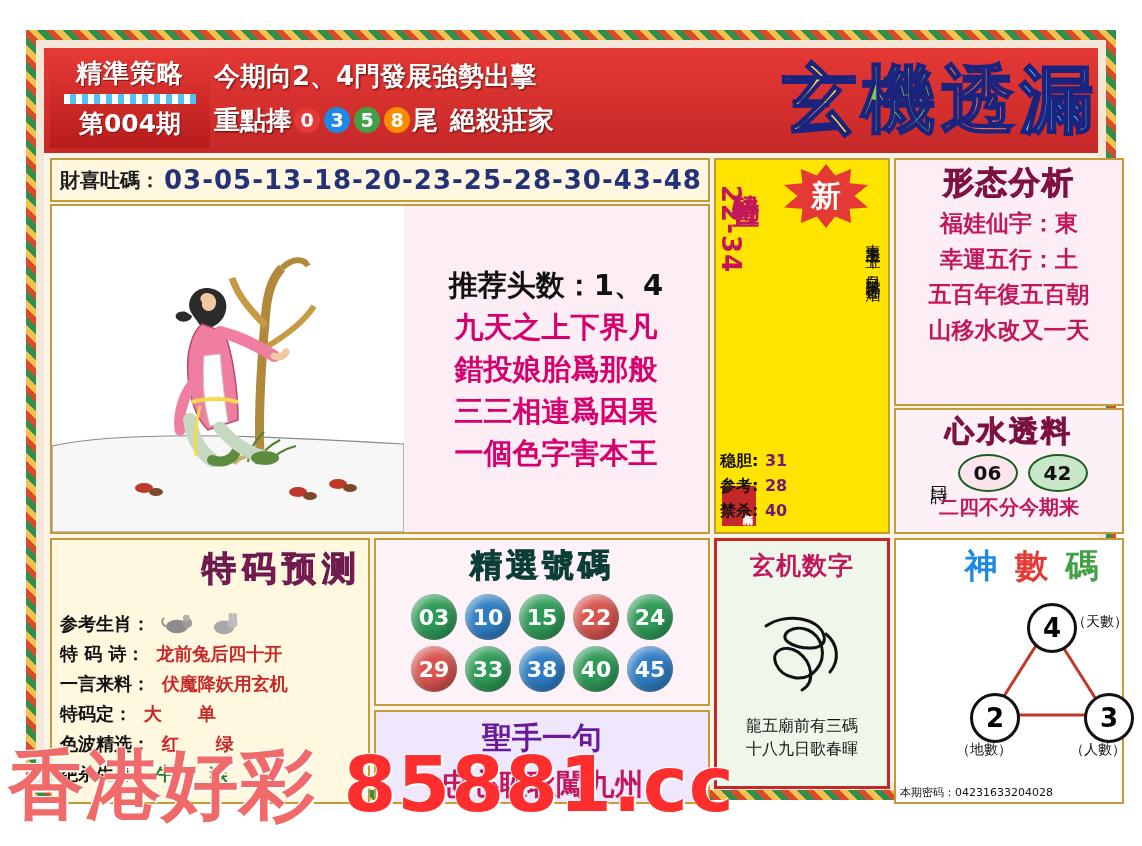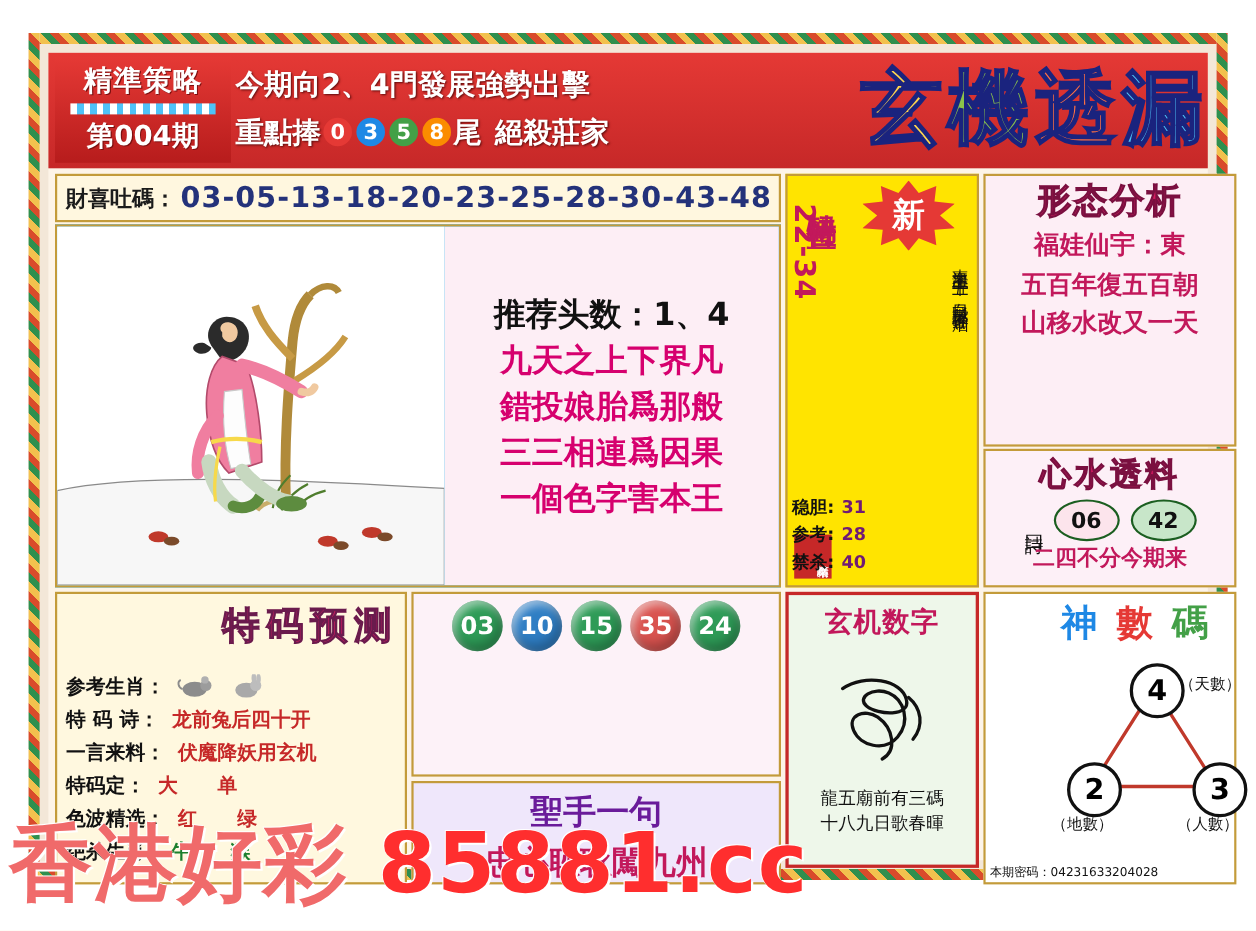--- a/index.html
+++ b/index.html
@@ -338,26 +338,34 @@
       <span class="k">色波精选：</span>
       <span class="v">红　　绿</span>
     </div>
     <div class="row">
       <span class="k">绝杀生肖：</span>
       <span class="vg">牛　　猴</span>
     </div>
   </div>
 
   <div class="balls-box">
+    <h2>精選號碼</h2>
     <div class="ball-row">
       <div class="ball b-green">03</div>
       <div class="ball b-blue">10</div>
       <div class="ball b-green">15</div>
-      <div class="ball b-red">35</div>
+      <div class="ball b-red">22</div>
       <div class="ball b-green">24</div>
+    </div>
+    <div class="ball-row">
+      <div class="ball b-red">29</div>
+      <div class="ball b-green">33</div>
+      <div class="ball b-blue">38</div>
+      <div class="ball b-green">40</div>
+      <div class="ball b-blue">45</div>
     </div>
   </div>
 
   <div class="saint">
     <div class="t1">聖手一句</div>
     <div class="t2">忠心耿耿闖九州</div>
   </div>
 
   <div class="spec">
     <div class="spec-left">
@@ -391,20 +399,21 @@
       <path d="M24 36 C 44 22, 78 28, 82 46 C 86 62, 56 60, 46 52 C 36 44, 52 34, 66 40 C 80 46, 86 66, 74 80 C 62 94, 40 88, 34 74 C 28 60, 44 54, 56 62 C 70 72, 74 92, 60 100" stroke="#111" stroke-width="3" fill="none" stroke-linecap="round"></path>
       <path d="M84 44 C 96 54, 98 70, 88 82" stroke="#111" stroke-width="3" fill="none" stroke-linecap="round"></path>
     </svg>
     <div class="line">龍五廟前有三碼</div>
     <div class="line">十八九日歌春暉</div>
   </div>
 
   <div class="shape">
     <h2>形态分析</h2>
     <div class="l">福娃仙宇：東</div>
+    <div class="l">幸運五行：土</div>
     <div class="l">五百年復五百朝</div>
     <div class="l">山移水改又一天</div>
   </div>
 
   <div class="xinshui">
     <h2>心水透料</h2>
     <div class="xs-row">
       <span class="xs-lbl">詩曰</span>
       <span class="oval pink">06</span>
       <span class="oval green">42</span>

